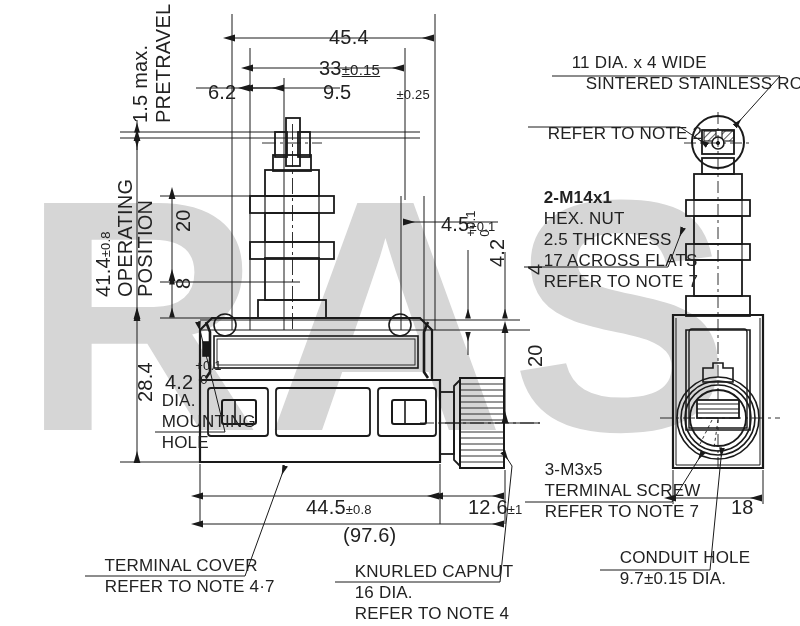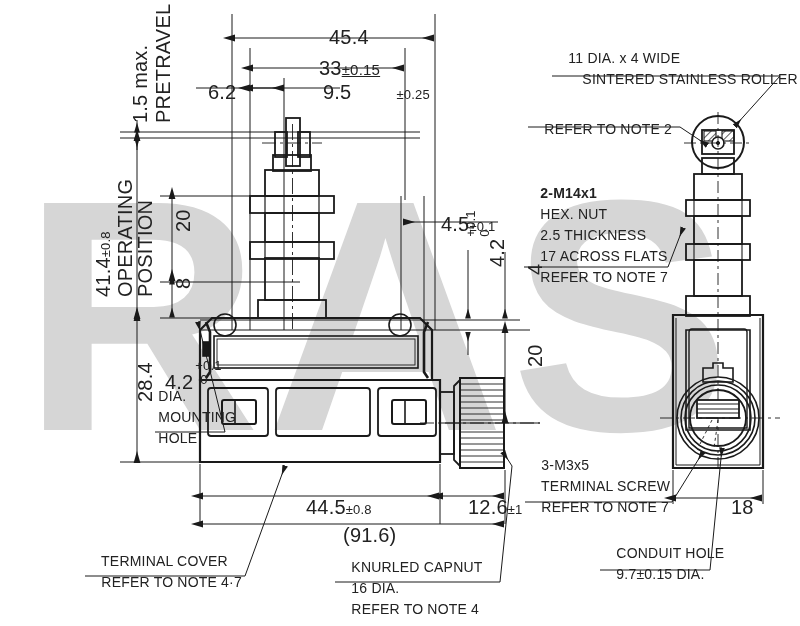--- a/index.html
+++ b/index.html
@@ -21,21 +21,21 @@
   .lbl {
     position: absolute;
     white-space: pre;
     color: #222222;
     font-family: "Liberation Sans", sans-serif;
     letter-spacing: 0.2px;
     line-height: 1.18;
   }
   .dim { font-size: 20px; }
   .dim-sm { font-size: 13px; }
-  .note { font-size: 14px; }
+  .note { font-size: 17px; }
   .rot90 { transform-origin: 0 0; }
 </style>
 </head>
 <body>
 
 <div id="stage">
 
   <svg width="800" height="626" viewBox="0 0 800 626">
     <defs>
       <marker id="ah" markerWidth="12" markerHeight="8" refX="11" refY="4" orient="auto" markerUnits="userSpaceOnUse">
@@ -405,21 +405,21 @@
     <span>20</span>
   </div>
 
   <div class="lbl dim" style="left:283px; top:472px;">
     <span>44.5</span><span style="font-size:13px;">±0.8</span>
   </div>
   <div class="lbl dim" style="left:445px; top:472px;">
     <span>12.6</span><span style="font-size:13px;">±1</span>
   </div>
   <div class="lbl dim" style="left:320px; top:500px;">
-    <span>(91.6)</span>
+    <span>(97.6)</span>
   </div>
   <div class="lbl dim" style="left:708px; top:472px;">
     <span>18</span>
   </div>
 
   <div class="lbl note" style="left:552px; top:33px;">
     <span>11 DIA. x 4 WIDE</span>
   </div>
   <div class="lbl note" style="left:566px; top:54px;">
     <span>SINTERED STAINLESS ROLLER</span>

